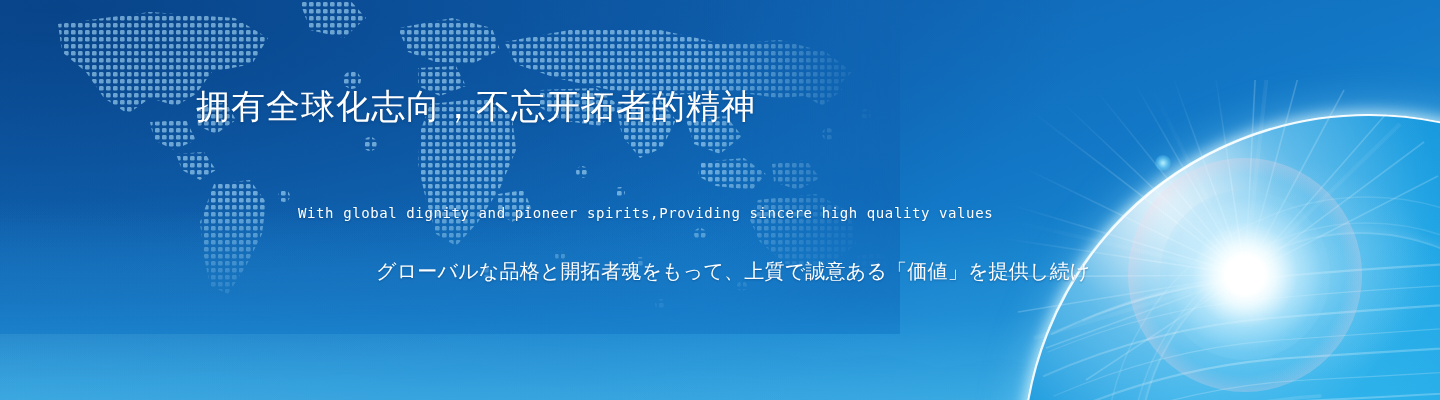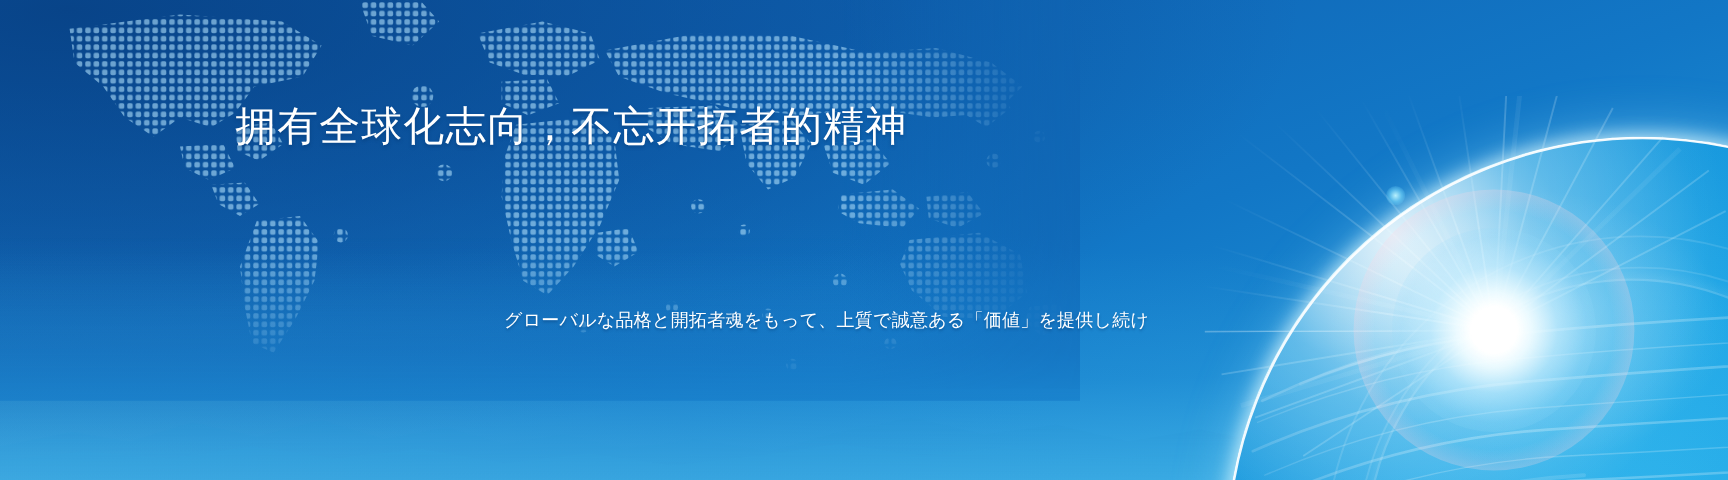--- a/index.html
+++ b/index.html
@@ -190,26 +190,25 @@
     white-space: nowrap;
     text-shadow: 0 1px 2px rgba(4,52,104,0.40);
     pointer-events: auto;
   }
   .subtitle-ja {
     position: absolute;
     left: 376px;
     top: 258px;
     color: #ffffff;
     font-family: "DejaVu Sans", "Liberation Sans", sans-serif;
-    font-size: 15px;
+    font-size: 20px;
     letter-spacing: 0.2px;
     white-space: nowrap;
     text-shadow: 0 1px 2px rgba(4,52,104,0.40);
     pointer-events: auto;
-    margin-left: 44px;
   }
 </style>
 </head>
 <body>
 
 <div id="banner">
 
   <div class="sky-deep"></div>
   <div class="sky-bottom-light"></div>
 
@@ -390,16 +389,17 @@
 
   <div class="glow-spill"></div>
   <div class="sun-halo"></div>
   <div class="sun-core"></div>
   <div class="lens-dot"></div>
 
   <div class="copy">
     <div class="headline">
       <span>拥有全球化志向，不忘开拓者的精神</span>
     </div>
+    <div class="subtitle-en">With global dignity and pioneer spirits,Providing sincere high quality values</div>
     <div class="subtitle-ja">グローバルな品格と開拓者魂をもって、上質で誠意ある「価値」を提供し続け</div>
   </div>
 
 </div>
 
 </body></html>

